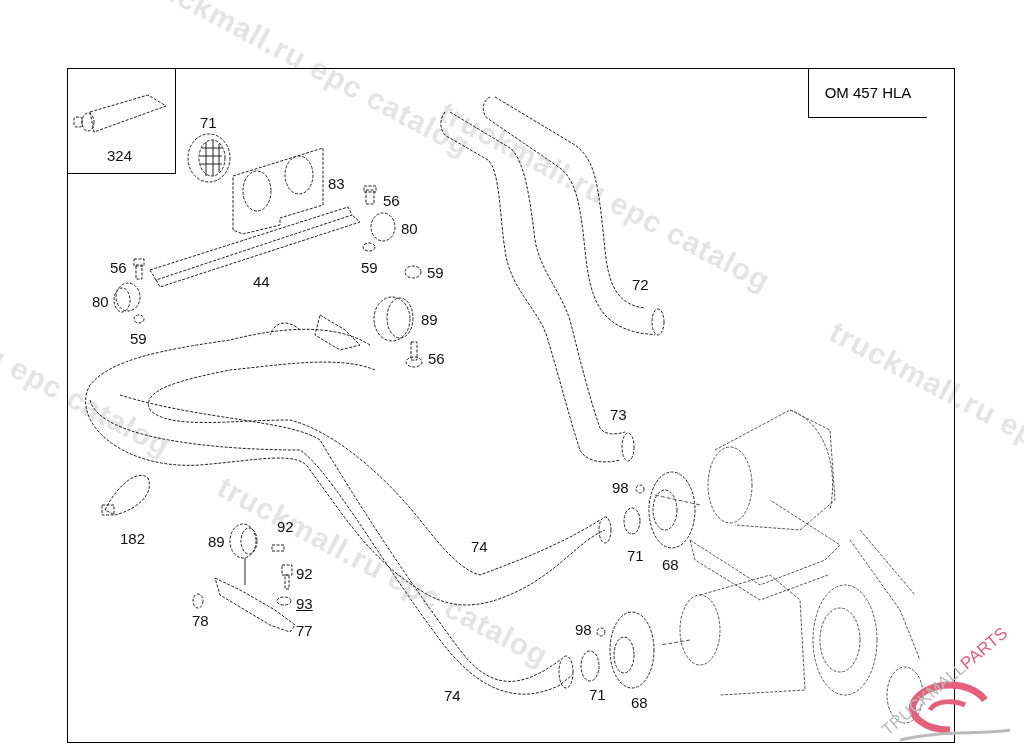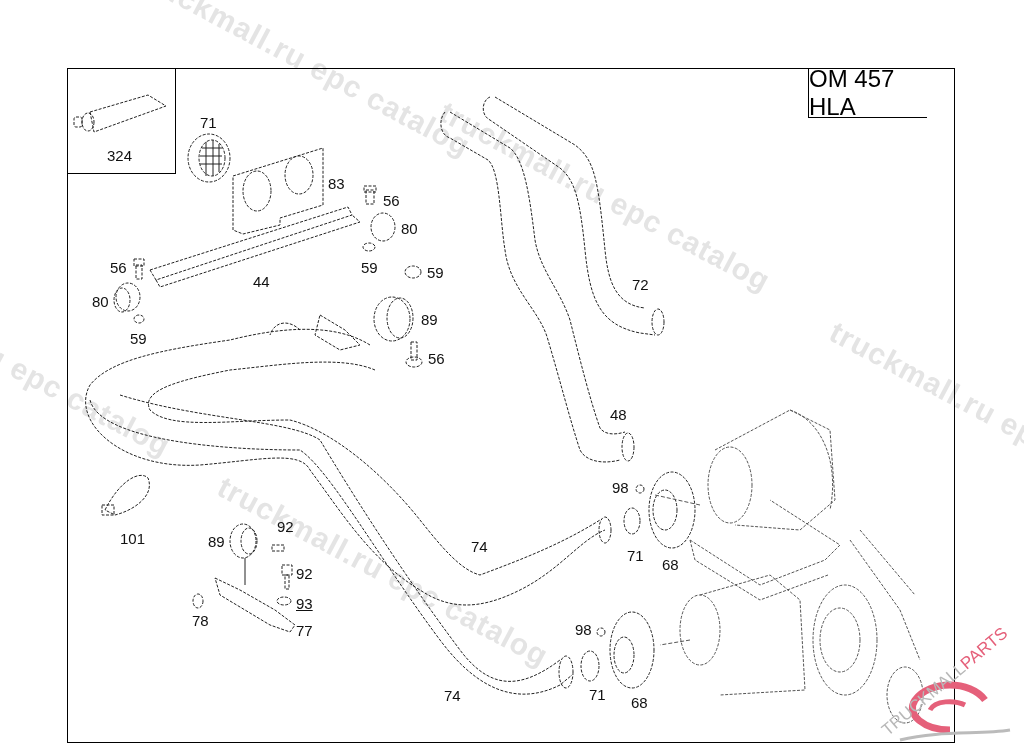--- a/index.html
+++ b/index.html
@@ -1,20 +1,20 @@
 <!DOCTYPE html>
 <html><head>
 <meta charset="utf-8">
 <style>
   html, body { margin:0; padding:0; background:#ffffff; }
   body { width:1024px; height:750px; position:relative; overflow:hidden; font-family:"Liberation Sans", sans-serif; }
   #stage { position:absolute; left:0; top:0; width:1024px; height:750px; }
   .frame { position:absolute; left:67px; top:68px; width:888px; height:675px; border:1.5px solid #000; box-sizing:border-box; }
   .inset { position:absolute; left:67px; top:68px; width:109px; height:106px; border-right:1.5px solid #000; border-bottom:1.5px solid #000; box-sizing:border-box; }
-  .titlebox { position:absolute; left:808px; top:68px; width:119px; height:50px; border-left:1.5px solid #000; border-bottom:1.5px solid #000; box-sizing:border-box; display:flex; align-items:center; justify-content:center; font-size:24px; color:#000; }
+  .titlebox { position:absolute; left:808px; top:68px; width:119px; height:50px; border-left:1.5px solid #000; border-bottom:1.5px solid #000; box-sizing:border-box; display:flex; align-items:center; justify-content:center; font-size:15px; color:#000; }
   .lbl { position:absolute; font-size:15px; color:#111; line-height:1; white-space:nowrap; }
   svg.draw { position:absolute; left:0; top:0; }
   .wm { position:absolute; font-size:30px; color:#e4e4e4; font-weight:bold; white-space:nowrap; transform-origin:left top; pointer-events:none; letter-spacing:1px; }
   .brand { position:absolute; font-size:17px; color:#b8b8b8; white-space:nowrap; transform-origin:left top; }
   .brand .hl { color:#e5607a; }
 </style>
 </head>
 <body>
 
 <div id="stage">
@@ -191,26 +191,26 @@
       <div class="lbl" style="left: 401px; top: 221px;">80</div>
       <div class="lbl" style="left: 361px; top: 260px;">59</div>
       <div class="lbl" style="left: 427px; top: 265px;">59</div>
       <div class="lbl" style="left: 253px; top: 274px;">44</div>
       <div class="lbl" style="left: 110px; top: 260px;">56</div>
       <div class="lbl" style="left: 92px; top: 294px;">80</div>
       <div class="lbl" style="left: 130px; top: 331px;">59</div>
       <div class="lbl" style="left: 421px; top: 312px;">89</div>
       <div class="lbl" style="left: 428px; top: 351px;">56</div>
       <div class="lbl" style="left: 632px; top: 277px;">72</div>
-      <div class="lbl" style="left: 610px; top: 407px;">48</div>
+      <div class="lbl" style="left: 610px; top: 407px;">73</div>
       <div class="lbl" style="left: 612px; top: 480px;">98</div>
       <div class="lbl" style="left: 627px; top: 548px;">71</div>
       <div class="lbl" style="left: 662px; top: 557px;">68</div>
       <div class="lbl" style="left: 471px; top: 539px;">74</div>
-      <div class="lbl" style="left: 120px; top: 531px;">101</div>
+      <div class="lbl" style="left: 120px; top: 531px;">182</div>
       <div class="lbl" style="left: 208px; top: 534px;">89</div>
       <div class="lbl" style="left: 277px; top: 519px;">92</div>
       <div class="lbl" style="left: 296px; top: 566px;">92</div>
       <div class="lbl" style="left: 296px; top: 596px; text-decoration: underline;">93</div>
       <div class="lbl" style="left: 192px; top: 613px;">78</div>
       <div class="lbl" style="left: 296px; top: 623px;">77</div>
       <div class="lbl" style="left: 575px; top: 622px;">98</div>
       <div class="lbl" style="left: 589px; top: 687px;">71</div>
       <div class="lbl" style="left: 631px; top: 695px;">68</div>
       <div class="lbl" style="left: 444px; top: 688px;">74</div>

